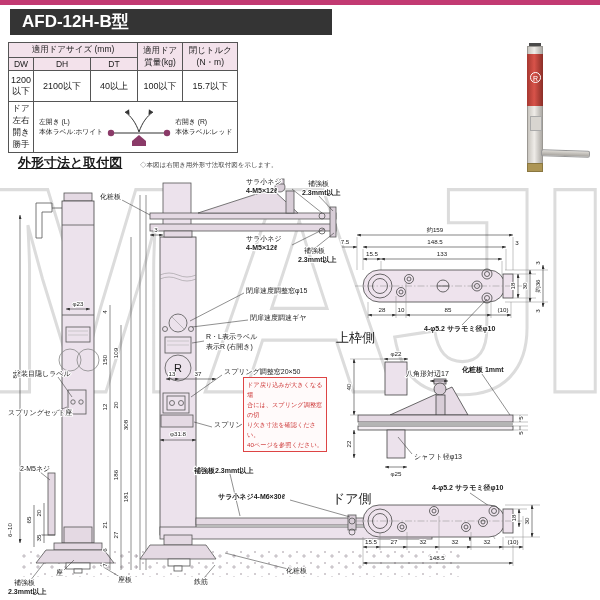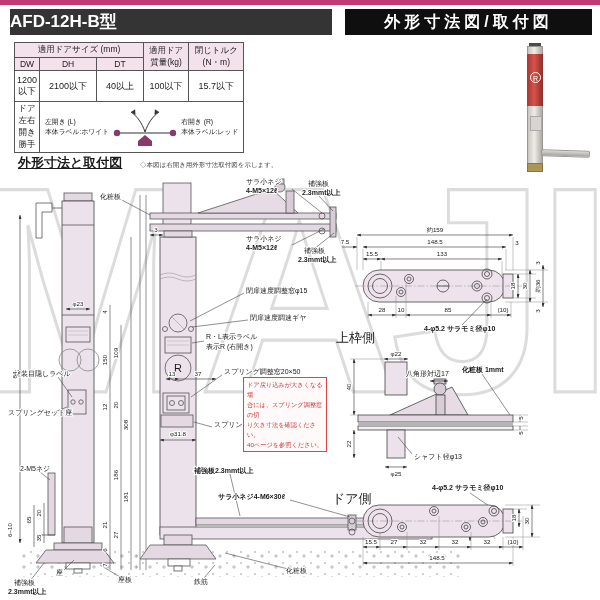--- a/index.html
+++ b/index.html
@@ -2,26 +2,26 @@
 <html><head>
 <meta charset="utf-8">
 <style>
   html,body{margin:0;padding:0;background:#fff;}
   .page{position:relative;width:600px;height:600px;background:#fff;overflow:hidden;
         font-family:"Liberation Sans",sans-serif;color:#1a1a1a;}
   .abs{position:absolute;}
   
   .pink-strip{left:0;top:0;width:600px;height:5px;background:#c23a72;}
   .hdr-left{left:10px;top:9px;width:322px;height:26px;background:#343434;color:#fff;
-            font-size:17px;font-weight:bold;line-height:26px;box-sizing:border-box;}
+            font-size:17px;font-weight:bold;line-height:26px;padding-left:12px;box-sizing:border-box;}
   .hdr-right{left:345px;top:9px;width:247px;height:26px;background:#0f0f0f;color:#fff;
              font-size:16px;font-weight:bold;line-height:26px;text-align:center;letter-spacing:4px;}
   
   table{border-collapse:collapse;}
-  .spec{left:8px;top:42px;width:192px;font-size:8.5px;margin-left:6px;}
+  .spec{left:8px;top:42px;width:192px;font-size:8.5px;}
   .spec td{border:1px solid #555;text-align:center;vertical-align:middle;padding:1px 2px;}
   .spec .hd{background:#f3e2eb;}
   .spec .val{height:28px;font-size:9px;}
   .handing-cell{height:44px;}
   .swing-wrap{display:flex;align-items:center;justify-content:space-between;padding:0 3px;}
   .swing-txt{font-size:6.8px;line-height:1.4;text-align:left;white-space:nowrap;}
   .model{left:245px;top:42px;width:216px;font-size:8.5px;}
   .model td{border:1px solid #333;text-align:center;vertical-align:middle;padding:1px 2px;height:14px;}
   
   .sec-title{left:18px;top:154px;font-size:13px;font-weight:bold;text-decoration:underline;}
@@ -56,21 +56,20 @@
   .t7{font-size:7px;} .t6{font-size:6.2px;} .tb{font-weight:bold;}
   .halo{stroke:#fff;stroke-width:2px;paint-order:stroke;}
 </style>
 </head>
 <body>
 
 <div class="page">
 
   <div class="abs pink-strip"></div>
   <div class="abs hdr-left">AFD-12H-B型</div>
-  <div class="abs hdr-right">外形寸法図/取付図</div>
 
   <div class="abs wm">MAJI</div>
 
   <table class="abs spec">
     <tbody>
         <tr>
       <td class="hd" colspan="3">適用ドアサイズ (mm)</td>
       <td class="hd" rowspan="2">
         <div>適用ドア</div>
         <div>質量(kg)</div>

